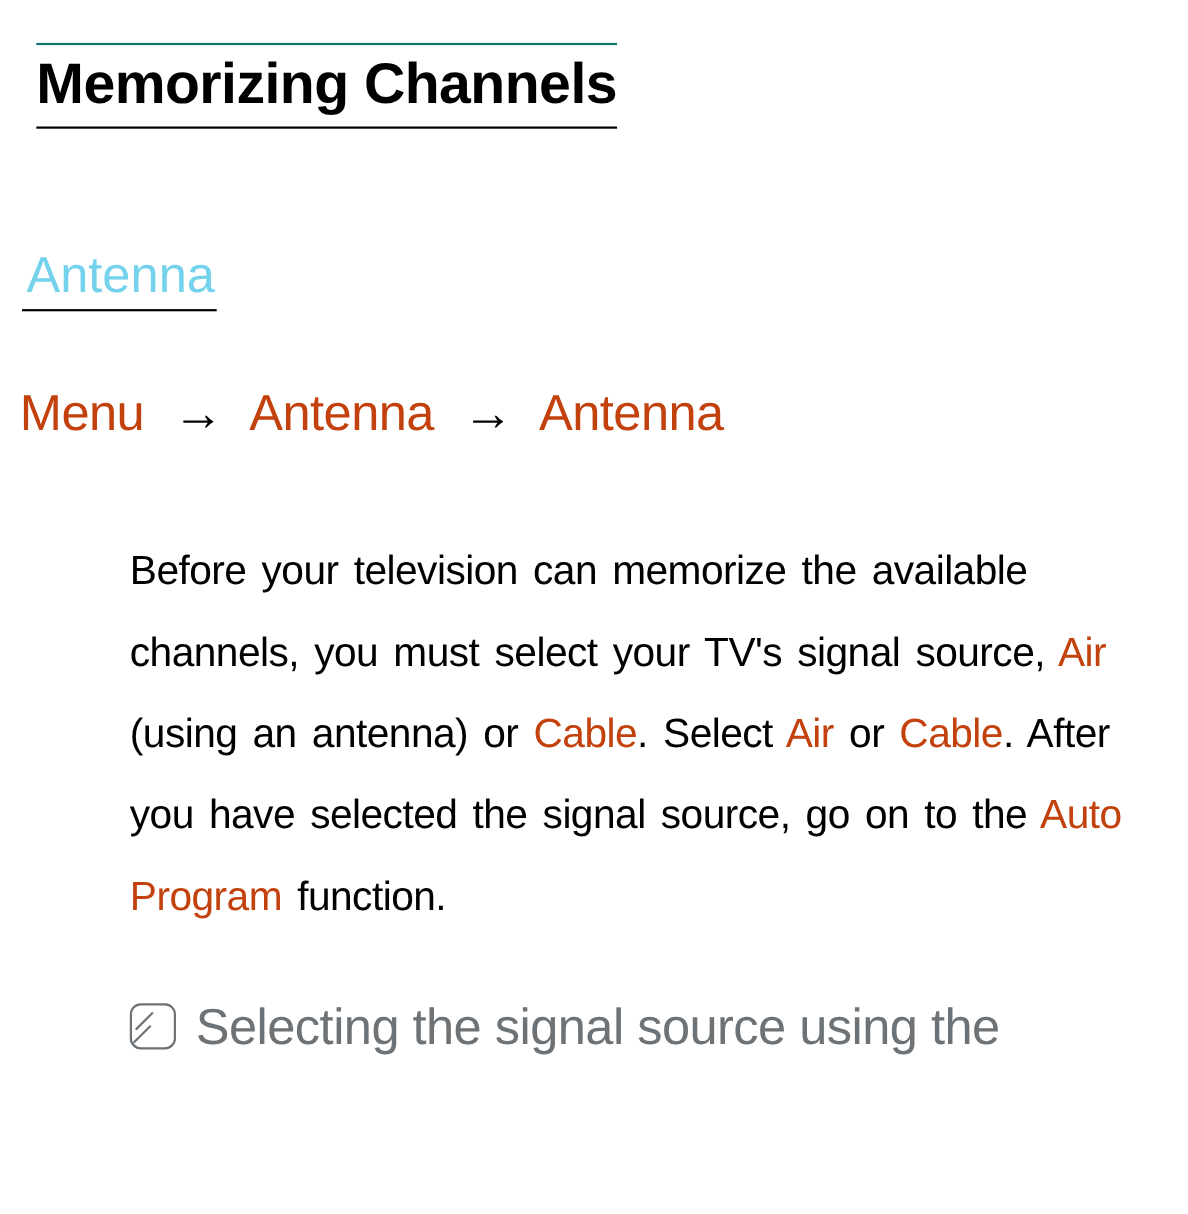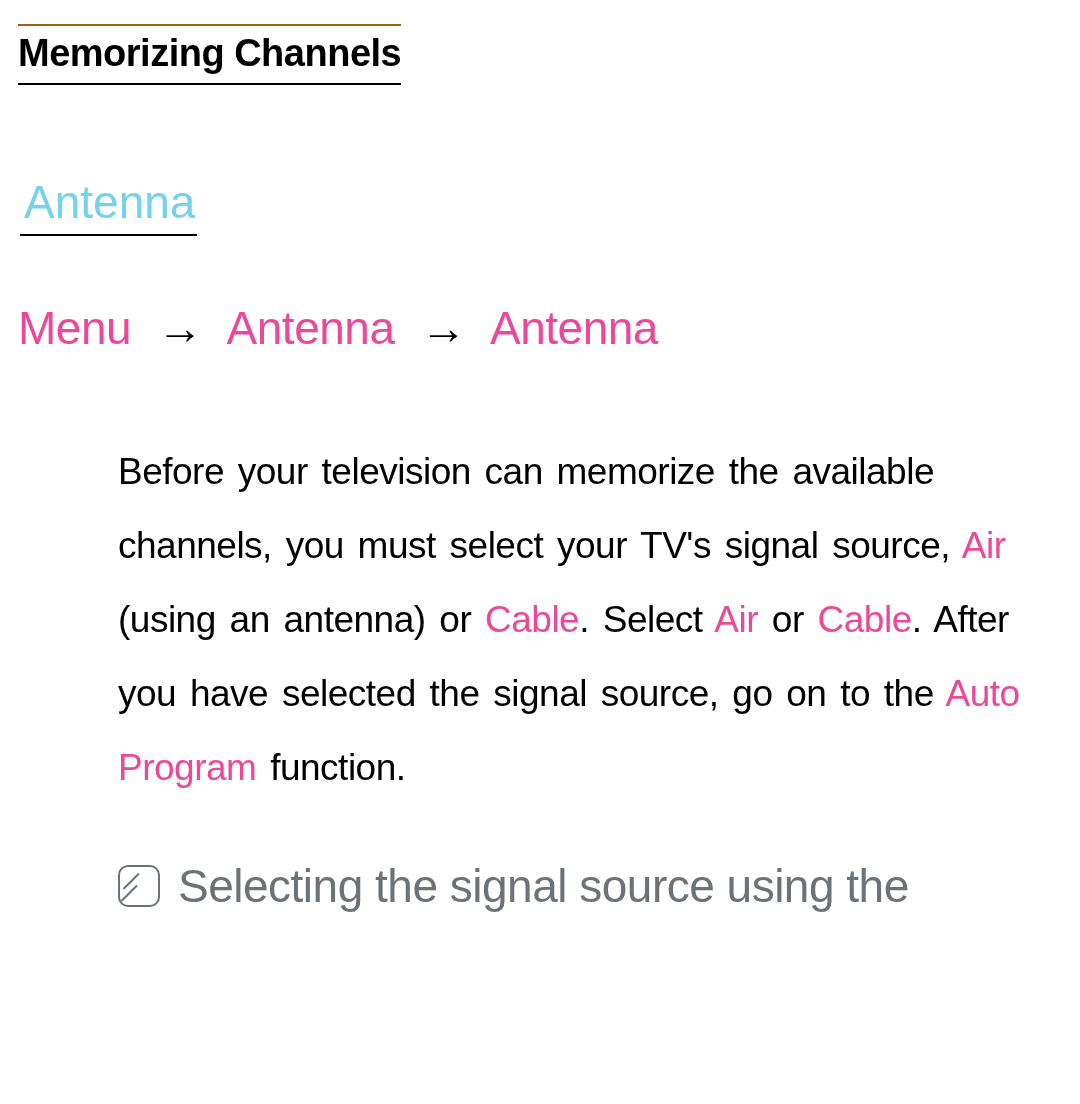--- a/index.html
+++ b/index.html
@@ -10,45 +10,45 @@
     font-family: "Helvetica Neue", Helvetica, Arial, sans-serif;
     font-weight: 400;
     -webkit-font-smoothing: antialiased;
   }
   .page {
     box-sizing: border-box;
     width: 1080px;
     padding: 24px 18px 0 18px;
   }
   .title {
-    font-size: 38px;
+    font-size: 52px;
     letter-spacing: -0.5px;
-    margin: 0;
+    margin: 15px;
     padding: 6px 0 8px 0;
-    border-top: 2px solid #a16207;
+    border-top: 2px solid #0f766e;
     border-bottom: 2px solid #000;
     display: inline-block;
   }
   .subhead-wrap {
     margin-top: 90px;
     padding: 0 2px;
   }
   .subhead {
     font-size: 46px;
     color: #74d2ec;
     padding: 0 2px 6px 4px;
     border-bottom: 2px solid #000;
   }
   .breadcrumb {
     margin-top: 72px;
     font-size: 46px;
     letter-spacing: -0.5px;
   }
   .cyan {
-    color: #ec4899;
+    color: #c2410c;
   }
   .arrow {
     display: inline-block;
     margin: 0 14px;
     color: #000;
   }
   .body-text {
     margin-top: 80px;
     margin-left: 100px;
     margin-right: 10px;

